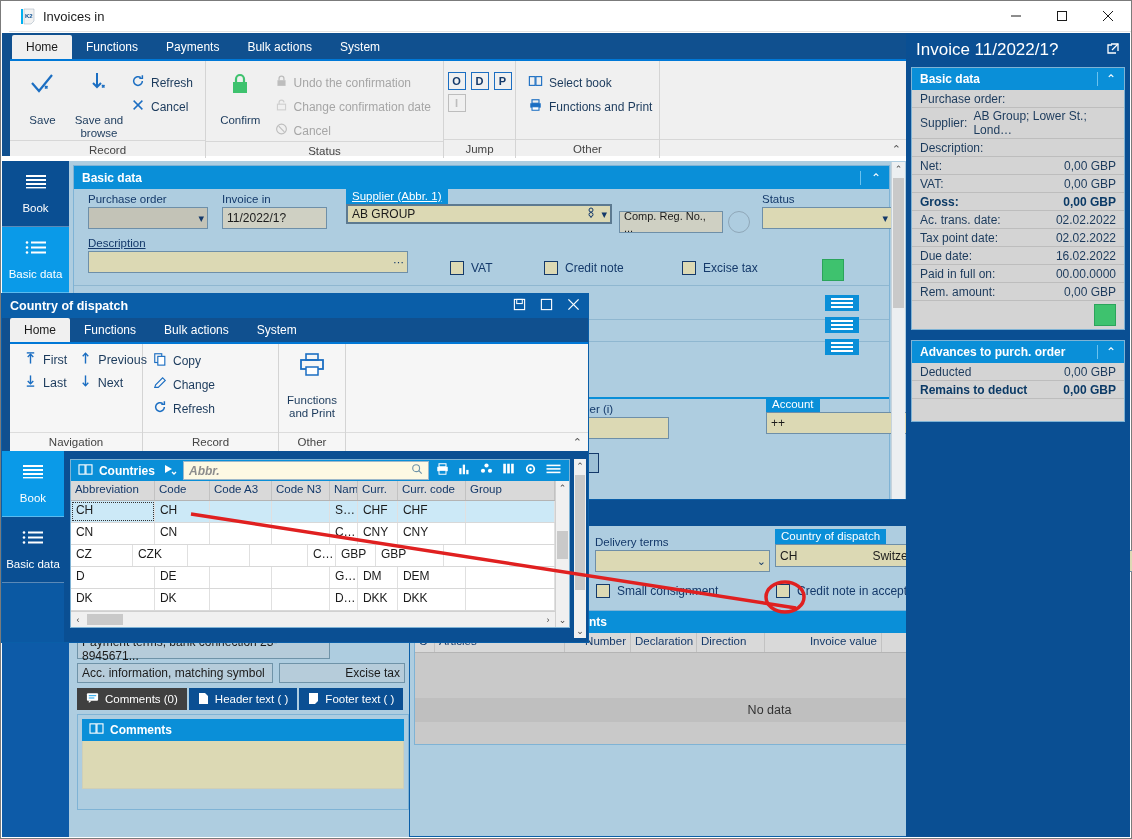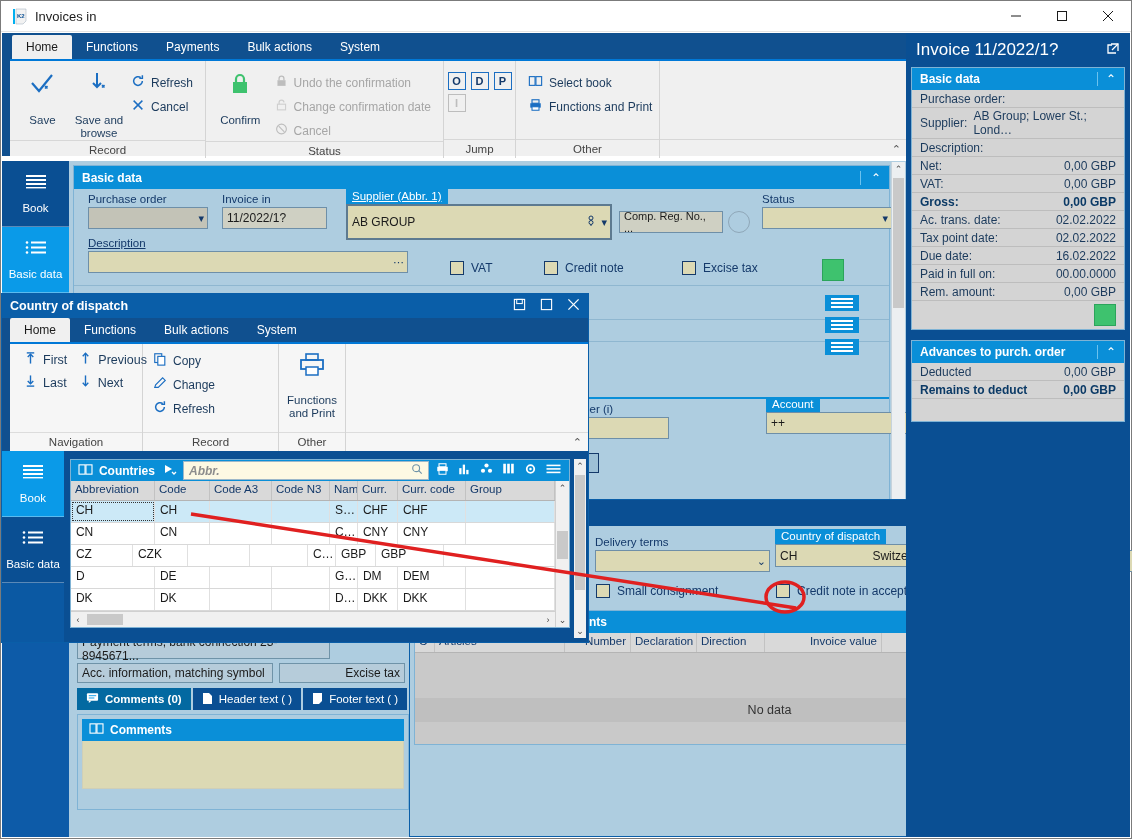--- a/index.html
+++ b/index.html
@@ -2,21 +2,21 @@
 <html><head>
 <meta charset="utf-8">
 <style>
   * { box-sizing: border-box; margin:0; padding:0; }
   body {
     width:1132px; height:839px; overflow:hidden;
     font-family:"Liberation Sans", sans-serif;
     font-size:12px; color:#14396a; background:#fff;
     position:relative;
   }
-  .app { position:absolute; inset:0; border:1px solid #7b7b7b; background:#fff; }
+  .app { position:absolute; inset:0; border:1px solid #7b7b7b; background:#fff;padding-left:8px; }
 
   
   .titlebar { height:31px; background:#fff; display:flex; align-items:center; border-bottom:1px solid #e4e4e4;}
   .tb-icon { width:26px; margin-left:6px; display:flex; align-items:center; justify-content:center; }
   .tb-icon svg{display:block}
   .tb-title { font-size:13px; color:#1b1b1b; margin-left:2px; }
   .tb-spacer{flex:1}
   .tb-btn { width:46px; height:31px; display:flex; align-items:center; justify-content:center; color:#1b1b1b; }
 
   
@@ -128,21 +128,21 @@
              font-style:italic;color:#8d8d8d;font-size:12px;margin:0 6px;}
   .searchbox .mag{margin-left:auto;color:#6f93a8;font-style:normal;}
 
   .hscroll{height:16px;background:#f0f0f0;border-top:1px solid #d0d0d0;display:flex;align-items:center;}
   .hs-arrow{width:14px;text-align:center;color:#444;font-size:9px}
   .hs-thumb{width:36px;height:11px;background:#c9c9c9;margin-left:2px}
 
   
   .tabstrip{display:flex;gap:2px;}
   .tabchip{height:22px;display:flex;align-items:center;gap:6px;padding:0 9px;background:#0a4f93;color:#fff;font-size:11.5px;}
-  .tabchip.active{background:#0369a1;font-weight:bold;}
+  .tabchip.active{background:#404040;}
 
   .redline{position:absolute;pointer-events:none;left:0;top:0;}
 </style>
 </head>
 <body>
 
 <div class="app">
 
   <div class="titlebar">
     <span class="tb-icon">
@@ -360,21 +360,21 @@
           </div>
         </div>
         <div style="position:absolute;left:148px;top:4px;width:105px;">
           <div class="fieldlabel">Invoice in</div>
           <div class="inp readonly" style="margin-top:2px">
             <span>11/2022/1?</span>
           </div>
         </div>
         <div style="position:absolute;left:272px;top:0px;width:266px;">
           <span class="taglabel u">Supplier (Abbr. 1)</span>
-          <div class="inp" style="margin-top:0px;border:2px solid #5d7a90;height:36px">
+          <div class="inp" style="margin-top:0px;border:2px solid #5d7a90;height:20px">
             <span>AB GROUP</span>
             <span class="drop" style="display:flex;gap:4px;align-items:center">
               <span>
                 <svg width="12" height="12" viewBox="0 0 12 12">
                     <circle cx="6" cy="3" r="2" fill="none" stroke="#14396a"></circle>
                     <circle cx="6" cy="7.5" r="2" fill="none" stroke="#14396a"></circle>
                     <line x1="6" y1="9.5" x2="6" y2="11" stroke="#14396a"></line>
                   </svg>
               </span>
               <span>▾</span>

